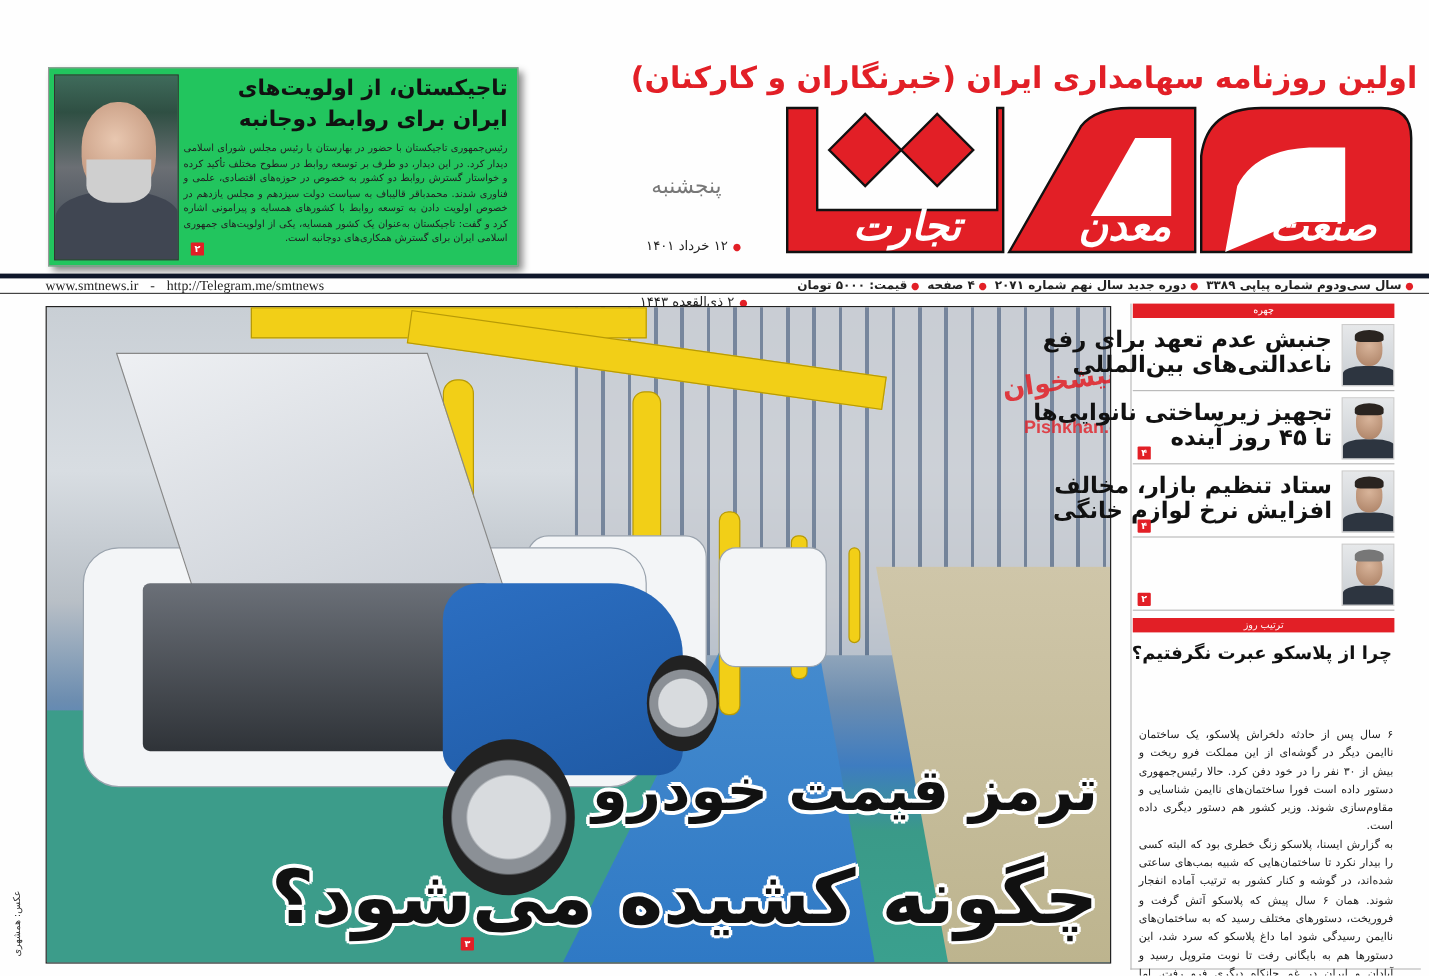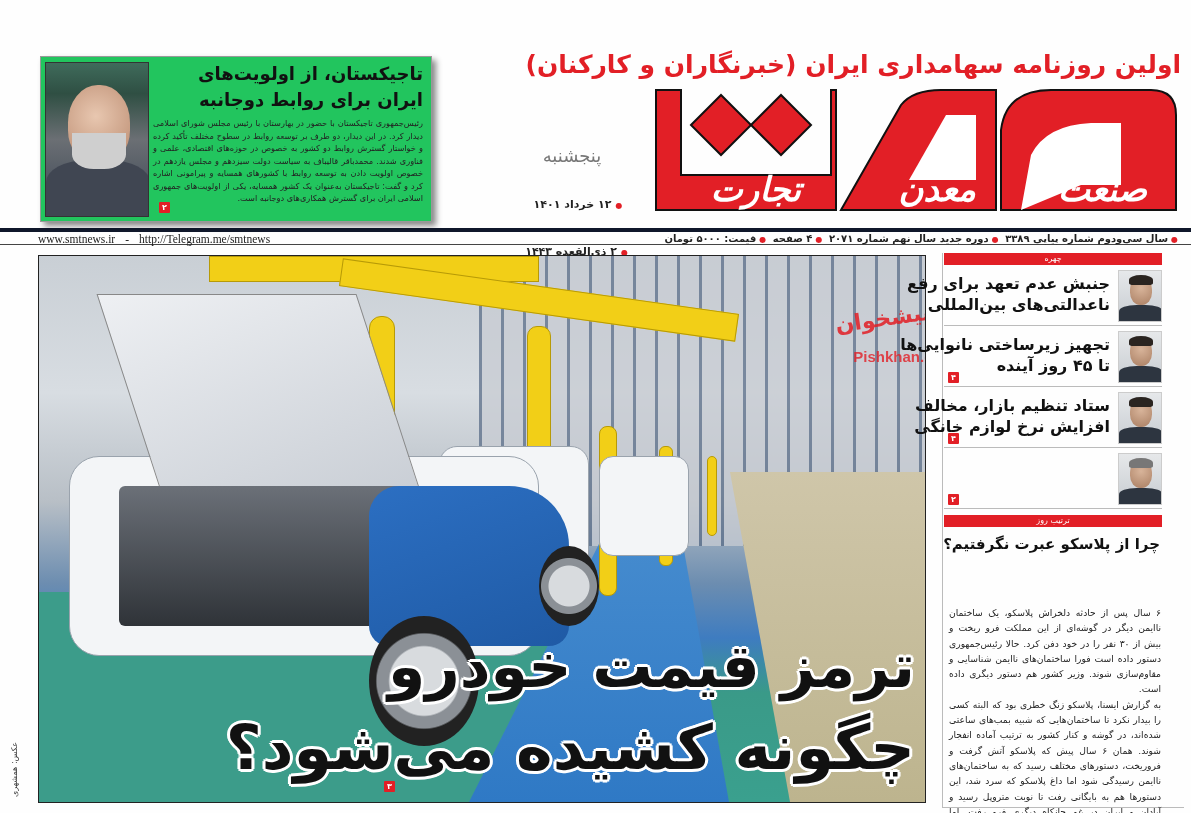--- a/index.html
+++ b/index.html
@@ -24,21 +24,21 @@
     }
     .logo-sub.s1 { right: 34px; font-style: italic; }
     .logo-sub.s2 { right: 205px; }
     .logo-sub.s3 { right: 380px; }
 
     .dates {
       position: absolute; top: 145px; left: 528px; width: 100px;
       direction: rtl; text-align: center;
     }
     .dates .day { font-size: 18px; color: #777; margin-bottom: 6px; padding-right: 12px; }
-    .dates .dline { font-size: 11px; font-weight: bold; color: #222; line-height: 14px; white-space: nowrap; margin-top: 32px; }
+    .dates .dline { font-size: 11px; font-weight: normal; color: #222; line-height: 14px; white-space: nowrap; margin-top: 32px; }
     .dates .dline::before { content: "●"; color: #e21f26; font-size: 8px; margin-left: 4px; }
 
     
     .topbox {
       position: absolute; top: 56px; left: 40px; width: 392px; height: 166px;
       background: #22c55e; border: 1px solid #999;
       box-shadow: 4px 4px 6px #888;
     }
     .topbox .photo {
       position: absolute; top: 5px; left: 4px; width: 104px; height: 155px;
@@ -159,21 +159,21 @@
       position: absolute; right: 10px; width: 560px;
       direction: rtl; text-align: right;
       font-weight: bold; color: #111;
       font-family: "DejaVu Sans", sans-serif;
       -webkit-text-stroke: 0;
       text-shadow:
         3px 0 0 #fff, -3px 0 0 #fff, 0 3px 0 #fff, 0 -3px 0 #fff,
         2px 2px 0 #fff, -2px -2px 0 #fff, 2px -2px 0 #fff, -2px 2px 0 #fff;
       white-space: nowrap; letter-spacing: -2px;
     }
-    .headline.l1 { top: 375px; font-size: 60px; }
+    .headline.l1 { top: 375px; font-size: 48px; }
     .headline.l2 { top: 455px; font-size: 62px; }
     .mainphoto .ref { position: absolute; left: 345px; bottom: 10px; }
 
     .credit {
       position: absolute; left: 10px; top: 742px; width: 14px; height: 60px;
       writing-mode: vertical-rl; transform: rotate(180deg);
       font-size: 8px; color: #333; direction: rtl; white-space: nowrap;
     }
 
     
@@ -198,21 +198,21 @@
     .face .pic .h {
       position: absolute; left: 11px; top: 6px; width: 22px; height: 28px;
       border-radius: 45%;
       background: radial-gradient(circle at 50% 40%, #d8b49a, #a97e62);
     }
     .face .pic .hair { position: absolute; left: 10px; top: 4px; width: 24px; height: 10px; border-radius: 50% 50% 20% 20%; background: #2a2420; }
     .face .pic .b { position: absolute; left: 0; bottom: 0; width: 44px; height: 16px; border-radius: 40% 40% 0 0; background: #2d3540; }
     .face .txt {
       position: absolute; right: 52px; top: 8px; width: 165px;
       direction: rtl; text-align: right;
-      font-weight: bold; font-size: 16px; line-height: 21px; color: #111;
+      font-weight: bold; font-size: 19px; line-height: 21px; color: #111;
       white-space: nowrap;
     }
     .face .ref { position: absolute; left: 4px; bottom: 3px; }
 
     .report-title {
       direction: rtl; text-align: right; width: 218px; margin-left: 1px;
       font-weight: bold; font-size: 15px; padding: 8px 2px 4px 0; color: #111;
       white-space: nowrap;
     }
     .report-body {

